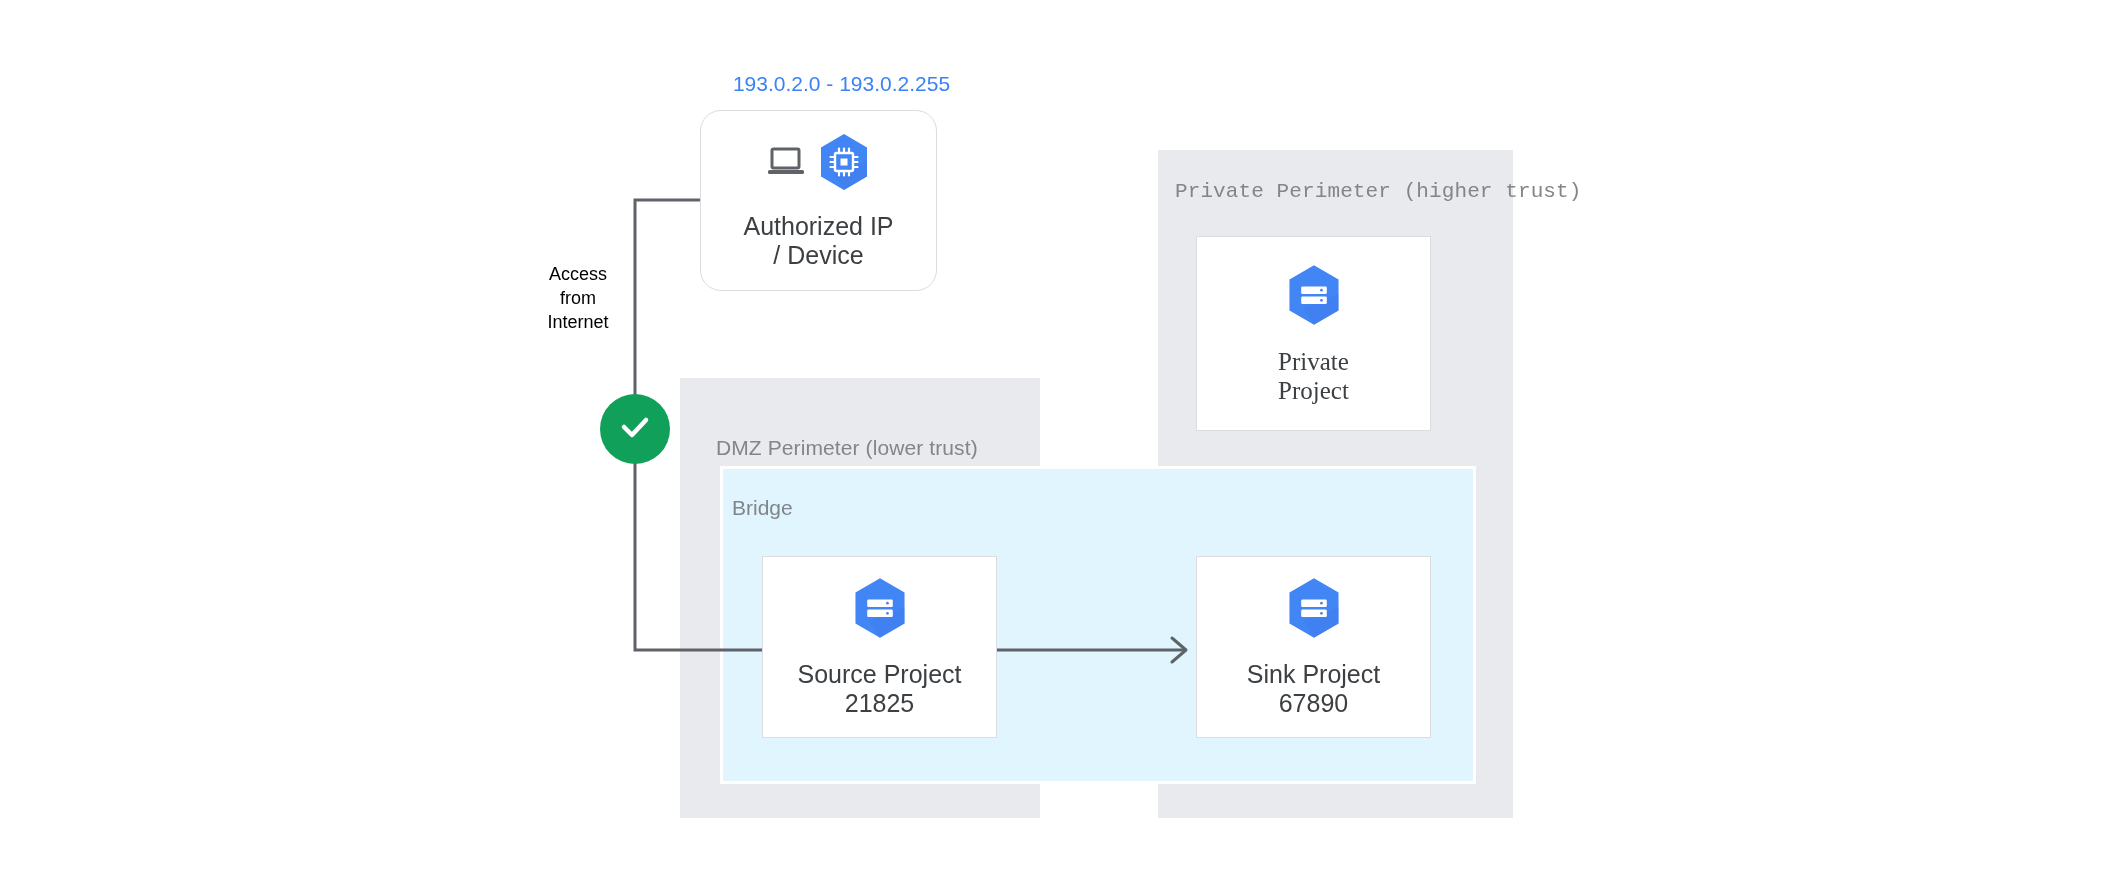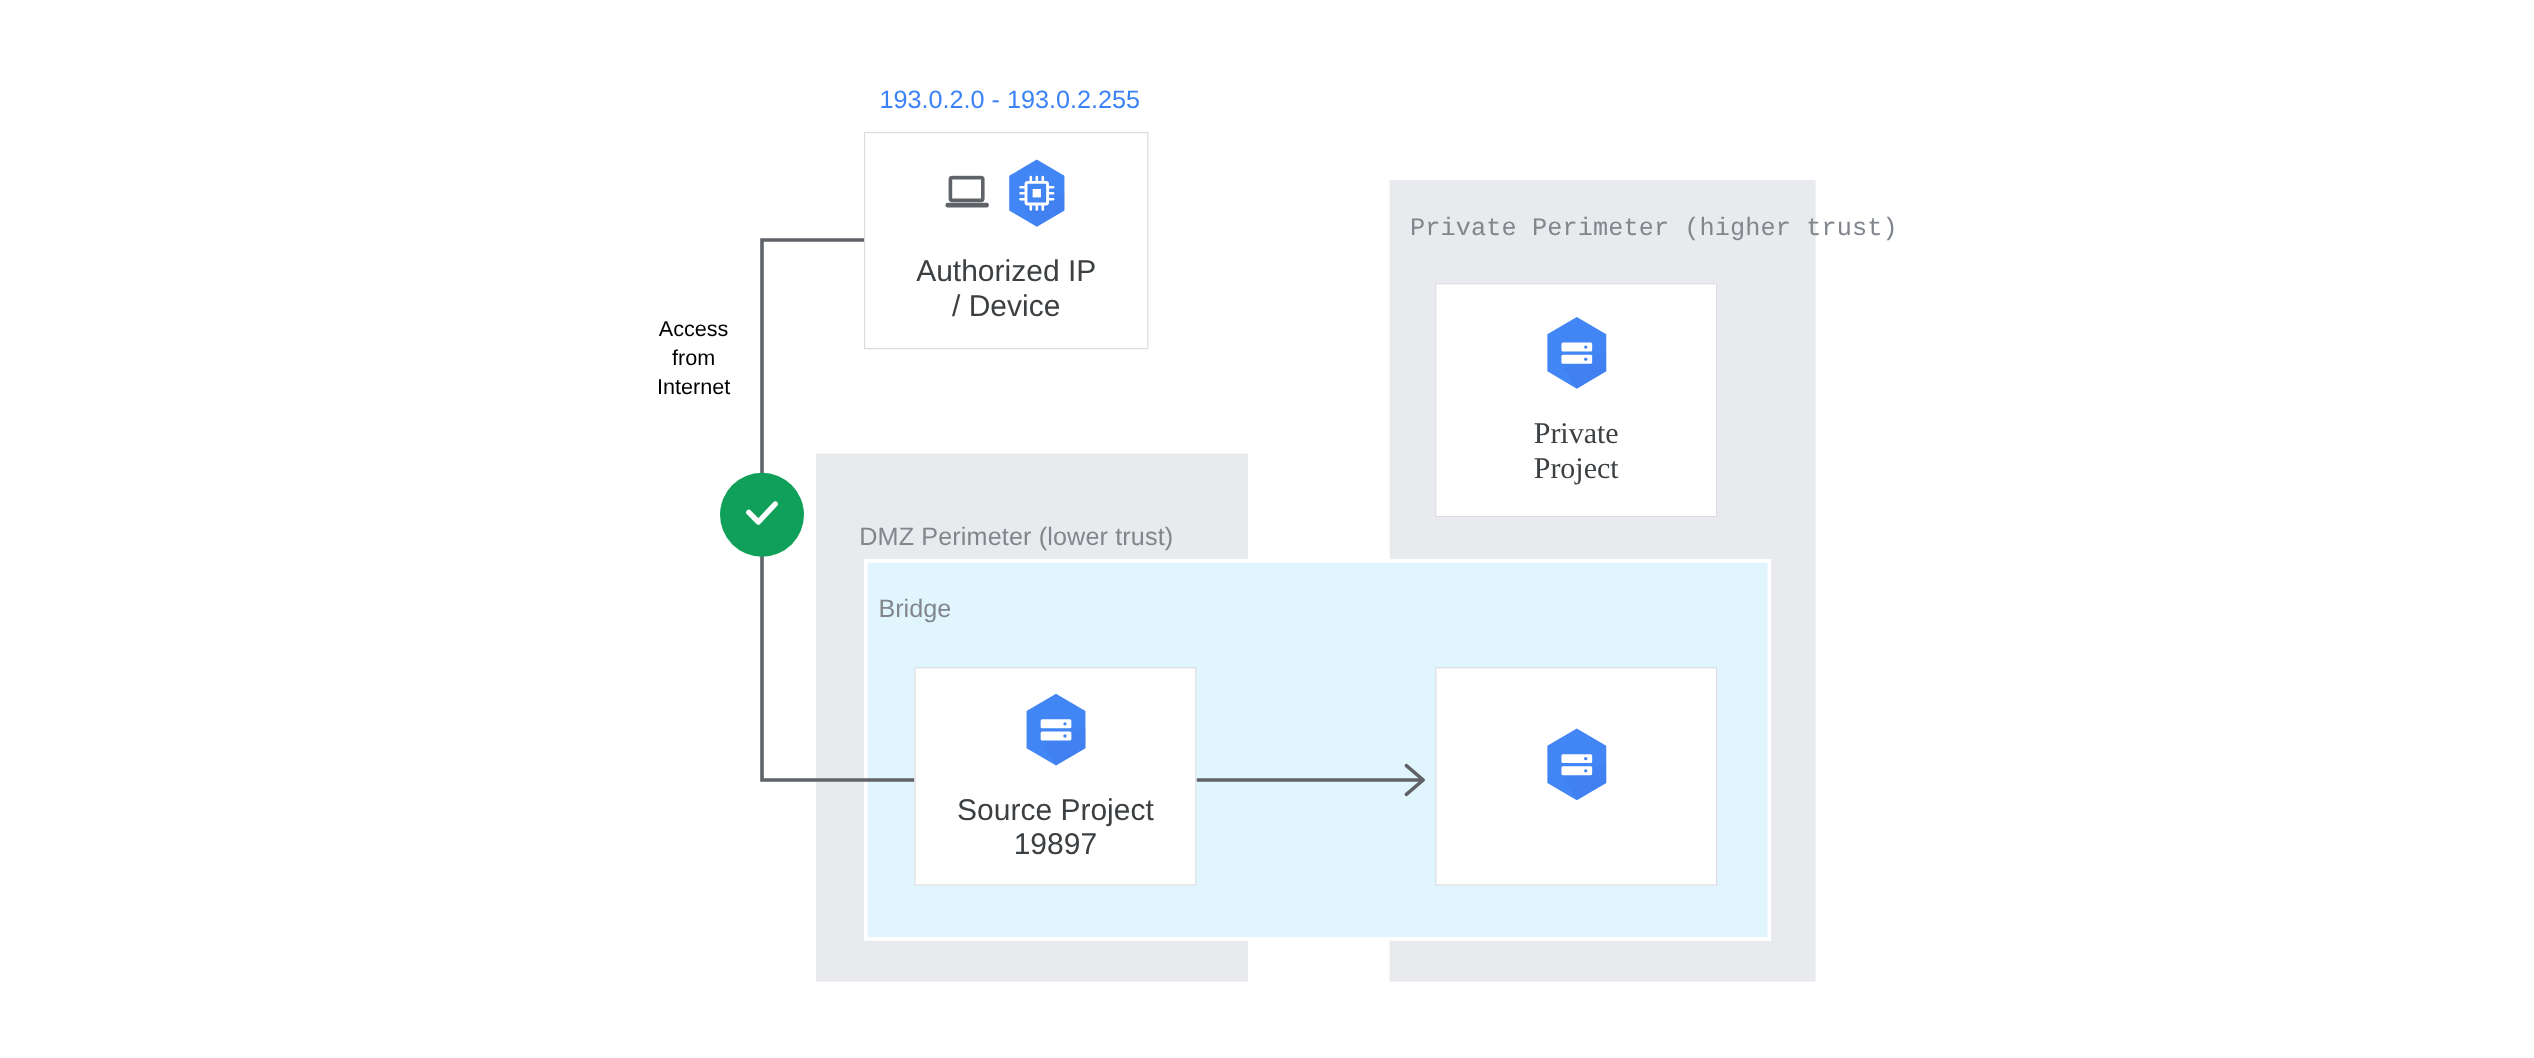--- a/index.html
+++ b/index.html
@@ -98,24 +98,25 @@
   }
   .node-label {
     font-size: 25px;
     line-height: 29px;
     color: #3C4043;
     text-align: center;
     white-space: pre-line;
   }
 
   #authorized-device-card {
-    left: 720px;
+    left: 700px;
     top: 110px;
     width: 237px;
     height: 181px;
+    border-radius: 21px;
   }
   #private-project-card {
     left: 1196px;
     top: 236px;
     width: 235px;
     height: 195px;
     font-family: Liberation Serif, serif;
   }
   #source-project-card {
     left: 762px;
@@ -278,31 +279,33 @@
           <polygon points="27,2 50,15.5 50,44.5 27,58 4,44.5 4,15.5" fill="#4285F4"></polygon>
           <polygon points="50,29 50,44.5 27,58 17,42" fill="#3B78E7" opacity="0.35"></polygon>
           <rect x="15" y="22" width="24" height="7" rx="1.2" fill="#ffffff"></rect>
           <rect x="15" y="31.5" width="24" height="7" rx="1.2" fill="#ffffff"></rect>
           <circle cx="34" cy="25.5" r="1.3" fill="#4285F4"></circle>
           <circle cx="34" cy="35" r="1.3" fill="#4285F4"></circle>
         </svg>
       </span>
     </div>
     <div class="node-label">Source Project
-19897</div>
+21825</div>
   </div>
 
   <div class="node-card" id="sink-project-card">
     <div class="node-icons">
       <span>
         <svg width="58" height="64" viewBox="0 0 54 60" xmlns="http://www.w3.org/2000/svg">
           <polygon points="27,2 50,15.5 50,44.5 27,58 4,44.5 4,15.5" fill="#4285F4"></polygon>
           <polygon points="50,29 50,44.5 27,58 17,42" fill="#3B78E7" opacity="0.35"></polygon>
           <rect x="15" y="22" width="24" height="7" rx="1.2" fill="#ffffff"></rect>
           <rect x="15" y="31.5" width="24" height="7" rx="1.2" fill="#ffffff"></rect>
           <circle cx="34" cy="25.5" r="1.3" fill="#4285F4"></circle>
           <circle cx="34" cy="35" r="1.3" fill="#4285F4"></circle>
         </svg>
       </span>
     </div>
+    <div class="node-label">Sink Project
+67890</div>
   </div>
 
 </div>
 
 </body></html>

